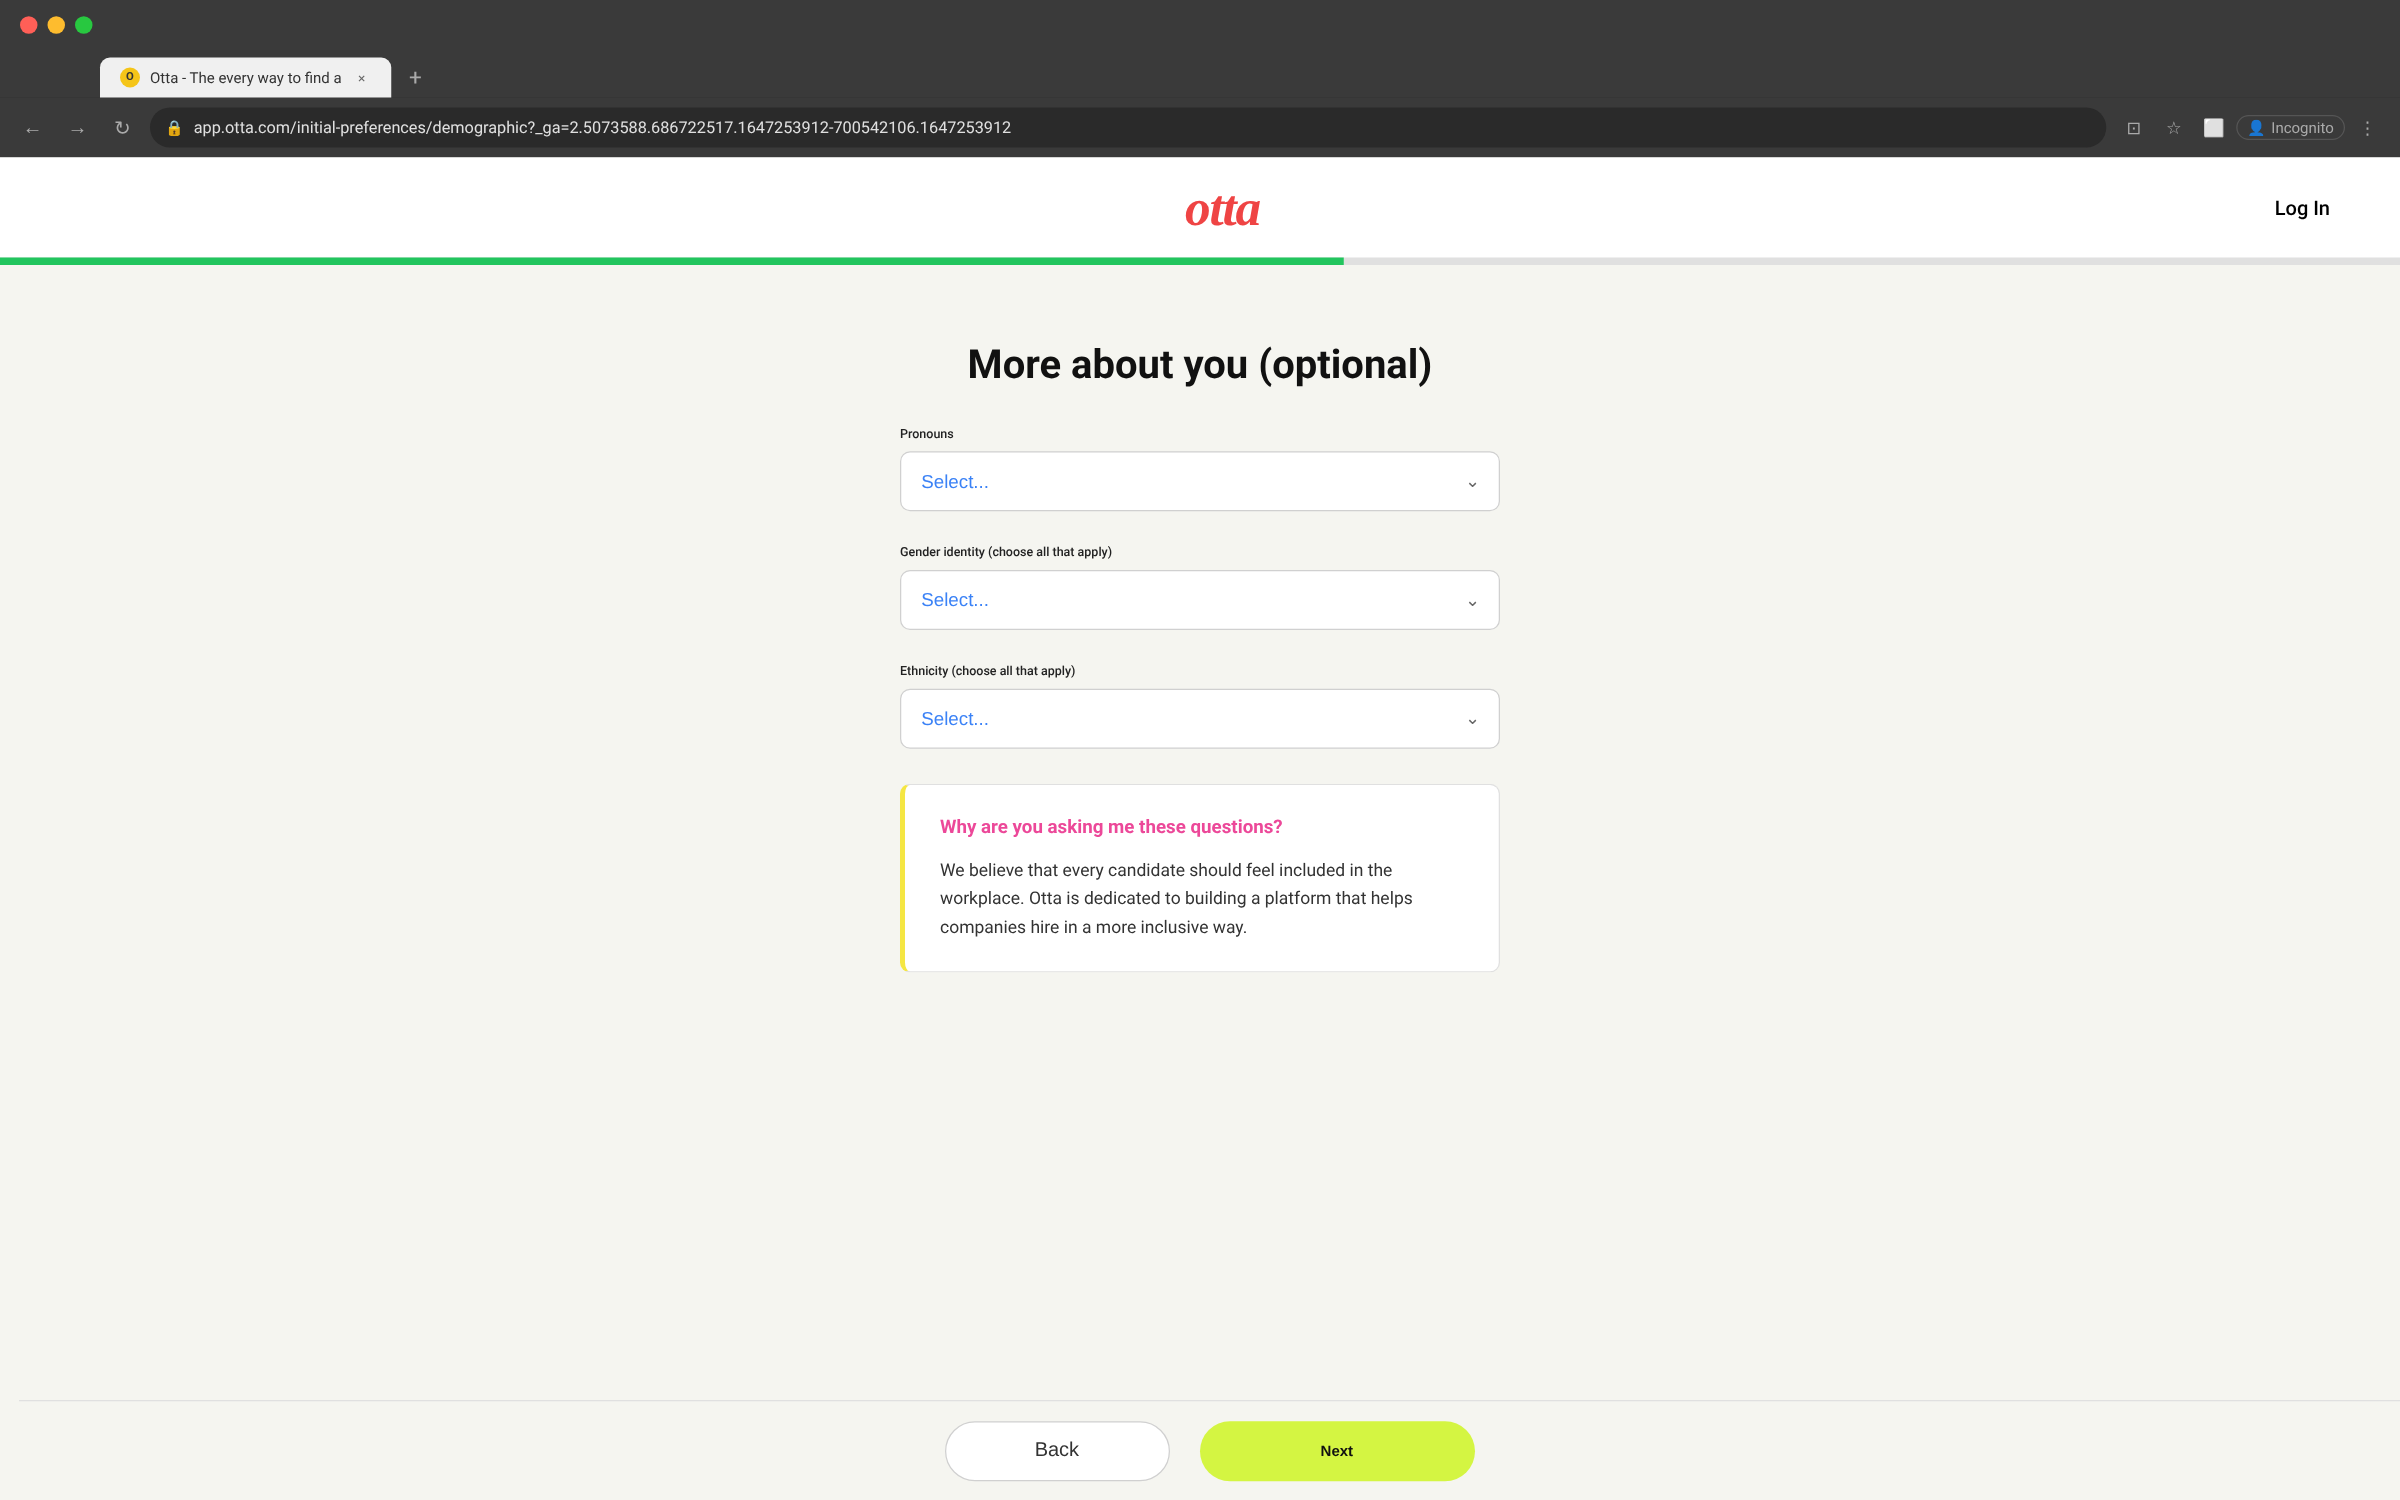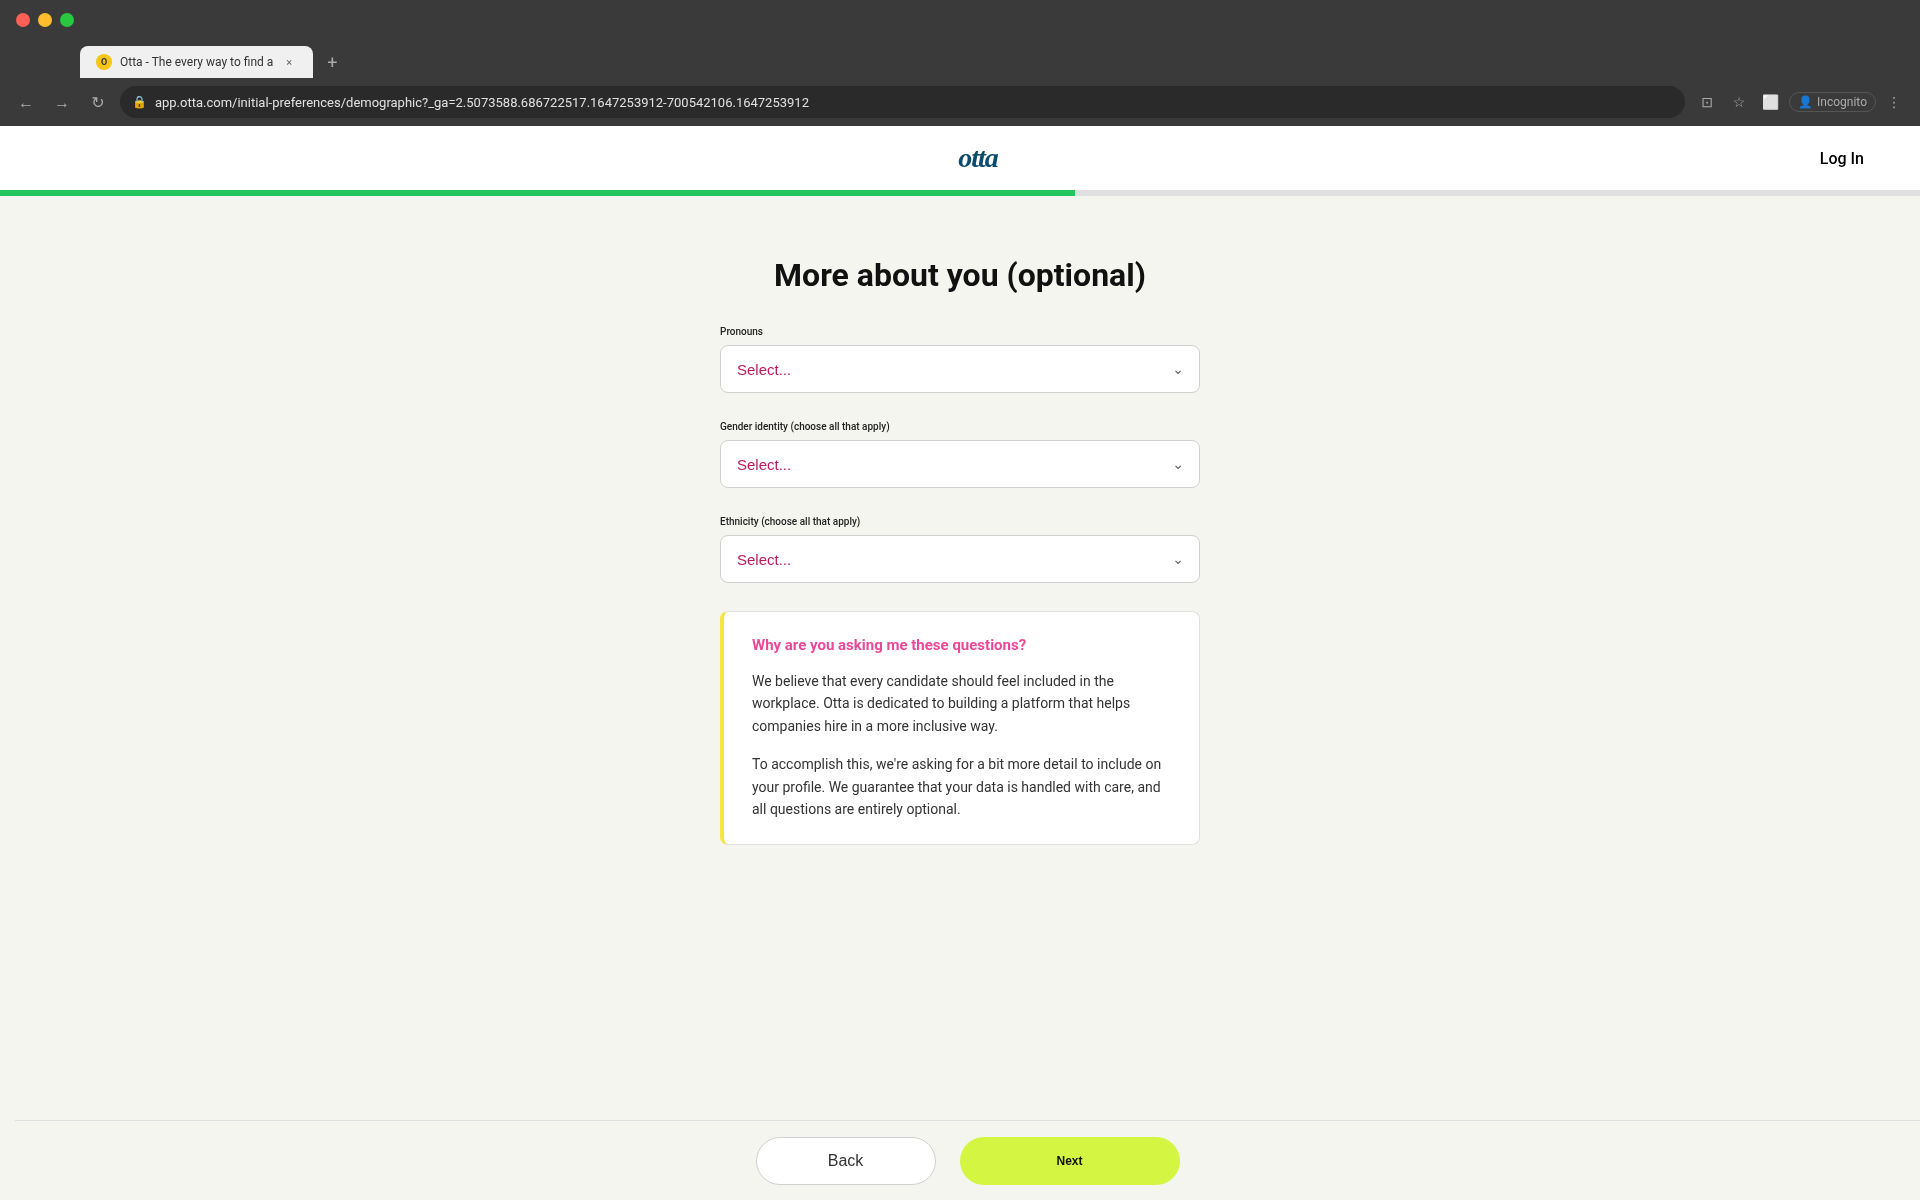--- a/index.html
+++ b/index.html
@@ -196,23 +196,23 @@
 
     .site-header-inner {
       display: flex;
       align-items: center;
       justify-content: center;
       padding: 16px 40px;
       position: relative;
     }
 
     .site-logo {
-      font-size: 28px;
+      font-size: 41px;
       font-weight: 700;
-      color: #0c4a6e;
+      color: #ef4444;
       letter-spacing: -1px;
       font-family: Georgia, serif;
       margin-left: 36px;
     }
 
     .site-logo span {
       font-style: italic;
     }
 
     .header-login {
@@ -281,21 +281,21 @@
     }
 
     .select-control {
       width: 100%;
       height: 48px;
       background: #ffffff;
       border: 1px solid #d0d0d0;
       border-radius: 8px;
       padding: 0 48px 0 16px;
       font-size: 15px;
-      color: #be185d;
+      color: #3b82f6;
       appearance: none;
       cursor: pointer;
       outline: none;
     }
 
     .chevron-icon {
       position: absolute;
       right: 16px;
       top: 50%;
       transform: translateY(-50%);
@@ -458,21 +458,20 @@
           <select class="select-control">
             <option value="">Select...</option>
           </select>
           <span class="chevron-icon">⌄</span>
         </div>
       </div>
 
       <div class="info-box">
         <p class="info-box-title">Why are you asking me these questions?</p>
         <p class="info-box-text">We believe that every candidate should feel included in the workplace. Otta is dedicated to building a platform that helps companies hire in a more inclusive way.</p>
-        <p class="info-box-text">To accomplish this, we're asking for a bit more detail to include on your profile. We guarantee that your data is handled with care, and all questions are entirely optional.</p>
       </div>
     </div>
   </div>
 </div>
 
 <div class="footer-nav">
   <button class="btn-back">Back</button>
   <button class="btn-next">Next</button>
 </div>
 

